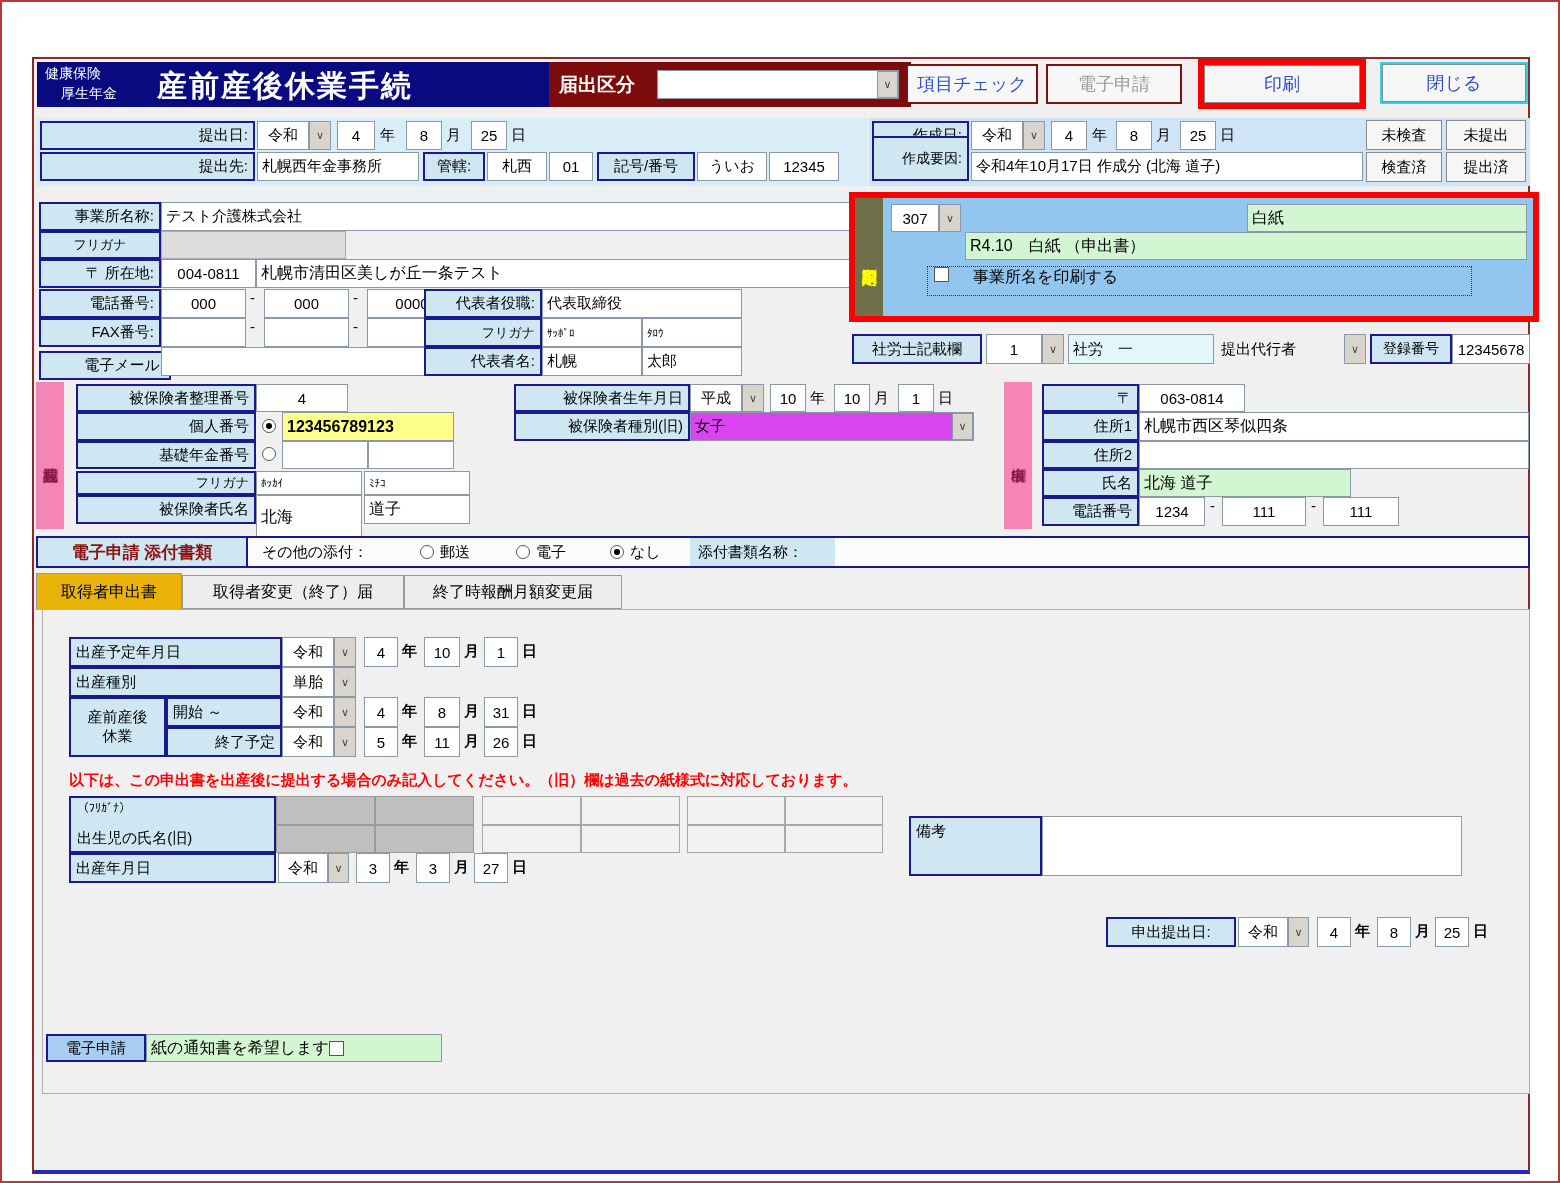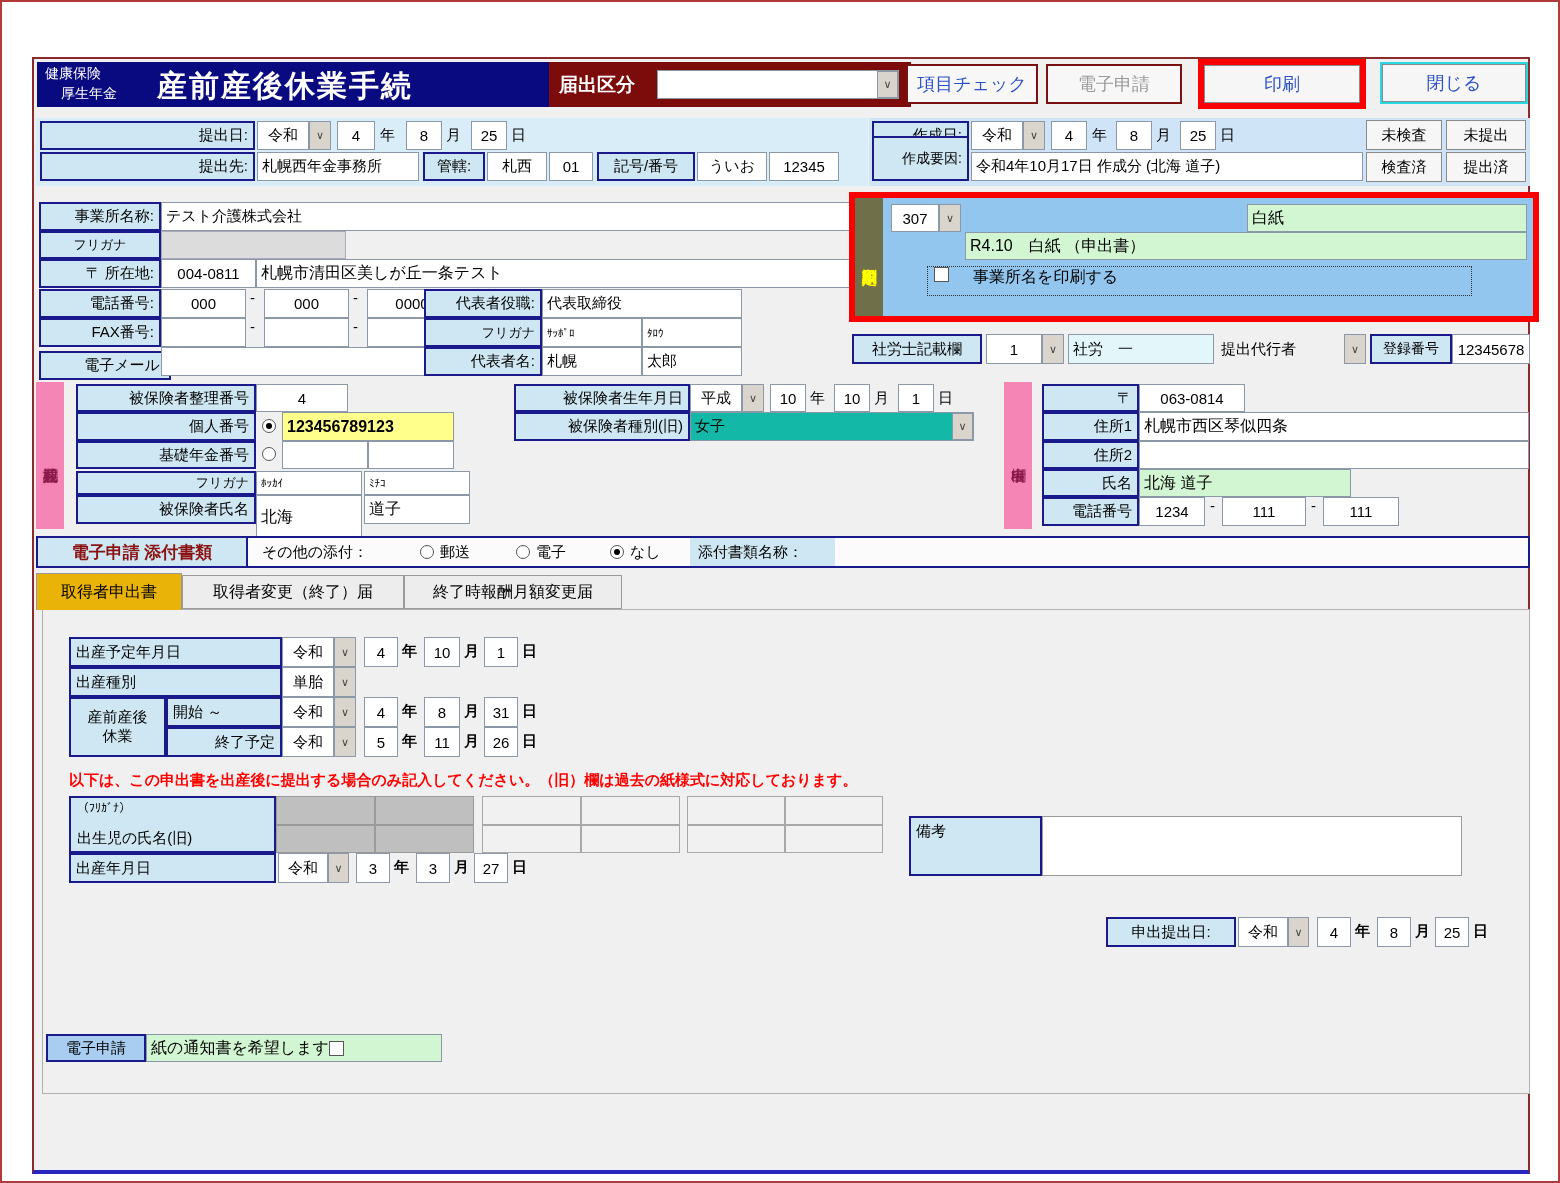--- a/index.html
+++ b/index.html
@@ -184,21 +184,21 @@
     <div class="fld ctr" style="left:656px;top:325px;width:52px;height:28px">平成</div>
     <div class="dd" style="left:708px;top:325px;width:22px;height:28px">∨</div>
     <div class="fld ctr" style="left:736px;top:325px;width:36px;height:28px">10</div>
     <div class="unit" style="left:776px;top:325px">年</div>
     <div class="fld ctr" style="left:800px;top:325px;width:36px;height:28px">10</div>
     <div class="unit" style="left:840px;top:325px">月</div>
     <div class="fld ctr" style="left:864px;top:325px;width:36px;height:28px">1</div>
     <div class="unit" style="left:904px;top:325px">日</div>
 
     <div class="lbl" style="left:480px;top:353px;width:176px;height:29px">被保険者種別(旧)</div>
-    <div class="fld" style="left:656px;top:353px;width:284px;height:29px;background:#14b8a6">女子</div>
+    <div class="fld" style="left:656px;top:353px;width:284px;height:29px;background:#d946ef">女子</div>
     <div class="dd" style="left:918px;top:354px;width:21px;height:27px">∨</div>
 
     <div class="vstrip" style="left:970px;top:323px;width:28px;height:147px;background:#f585b4;color:#8b1a4a;font-size:15px;font-weight:normal">申出者欄</div>
     <div class="lbl" style="left:1008px;top:325px;width:97px;height:28px">〒</div>
     <div class="fld ctr" style="left:1105px;top:325px;width:106px;height:28px">063-0814</div>
     <div class="lbl" style="left:1008px;top:353px;width:97px;height:29px">住所1</div>
     <div class="fld" style="left:1105px;top:353px;width:390px;height:29px;font-size:16px">札幌市西区琴似四条</div>
     <div class="lbl" style="left:1008px;top:382px;width:97px;height:28px">住所2</div>
     <div class="fld" style="left:1105px;top:382px;width:390px;height:28px"></div>
     <div class="lbl" style="left:1008px;top:410px;width:97px;height:28px">氏名</div>

